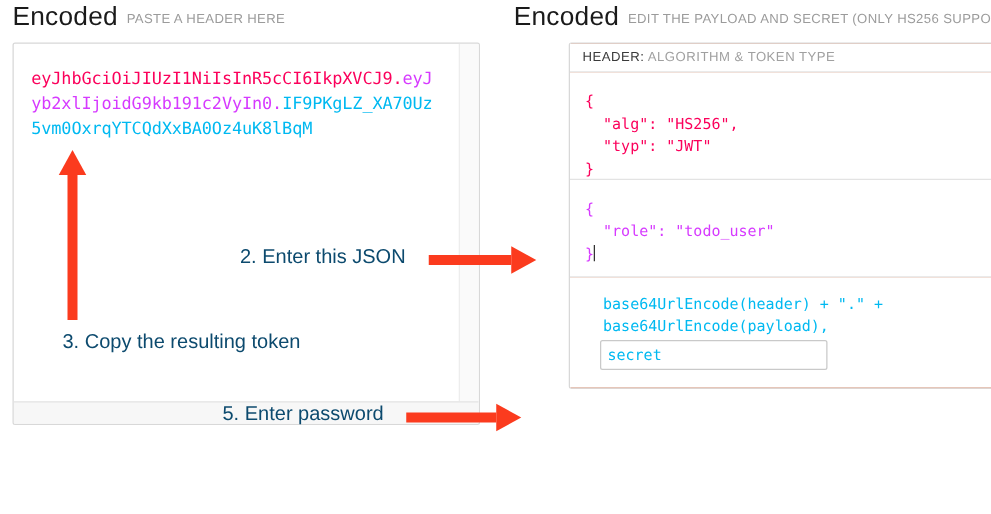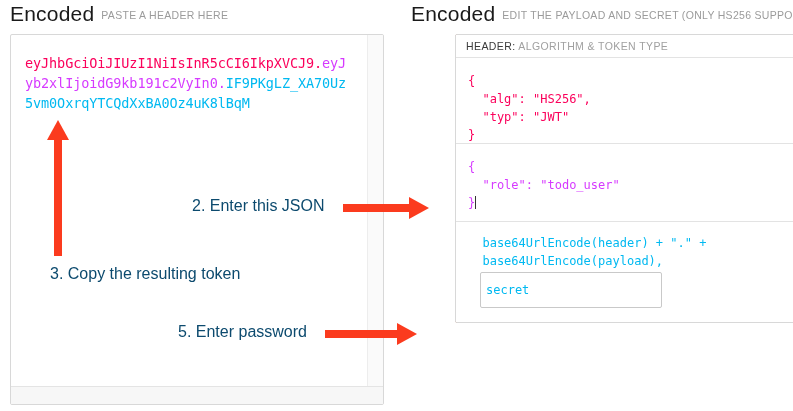--- a/index.html
+++ b/index.html
@@ -38,21 +38,21 @@
 
   #encoded-heading { left: 10px; top: 2px; }
   #decoded-heading { left: 411px; top: 2px; }
 
   
   #encoded-panel {
     position: absolute;
     left: 10px;
     top: 34px;
     width: 374px;
-    height: 371px;
+    height: 306px;
     box-sizing: border-box;
     border: 1px solid #d8d8d8;
     background: #ffffff;
     border-radius: 2px;
     overflow: hidden;
   }
   #encoded-token {
     position: absolute;
     left: 0; top: 0; right: 15px; bottom: 17px;
     padding: 18px 14px 0 14px;
@@ -134,21 +134,21 @@
     height: 13px;
     background: #333;
     vertical-align: -2px;
     margin-left: 0px;
   }
 
   #secret-input {
     display: block;
     margin: 2px 0 4px 12px;
     width: 182px;
-    height: 36px;
+    height: 24px;
     box-sizing: border-box;
     border: 1px solid #c9c9c9;
     border-radius: 2px;
     background: #ffffff;
     color: #00b9f1;
     font-family: "DejaVu Sans Mono", monospace;
     font-size: 12px;
     padding: 0 5px;
     outline: none;
   }

